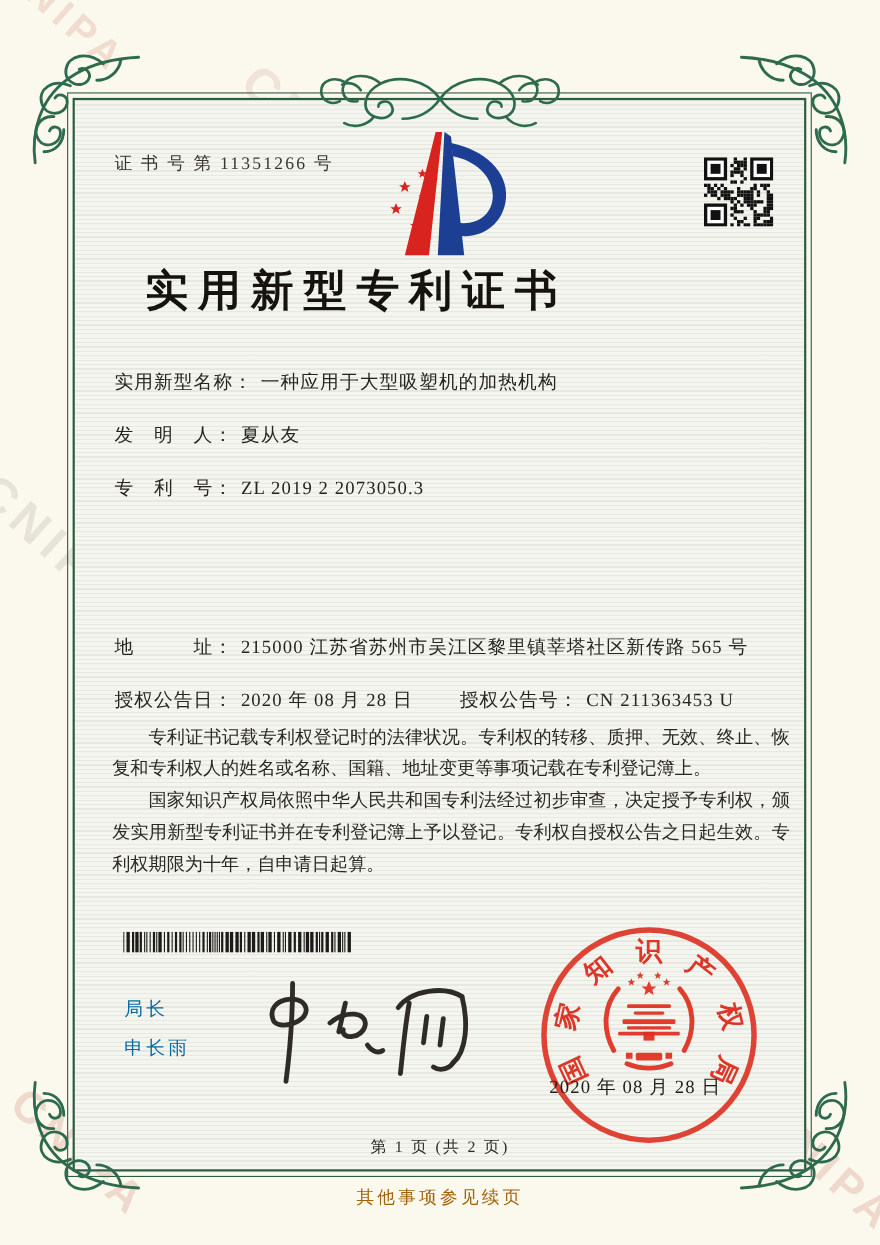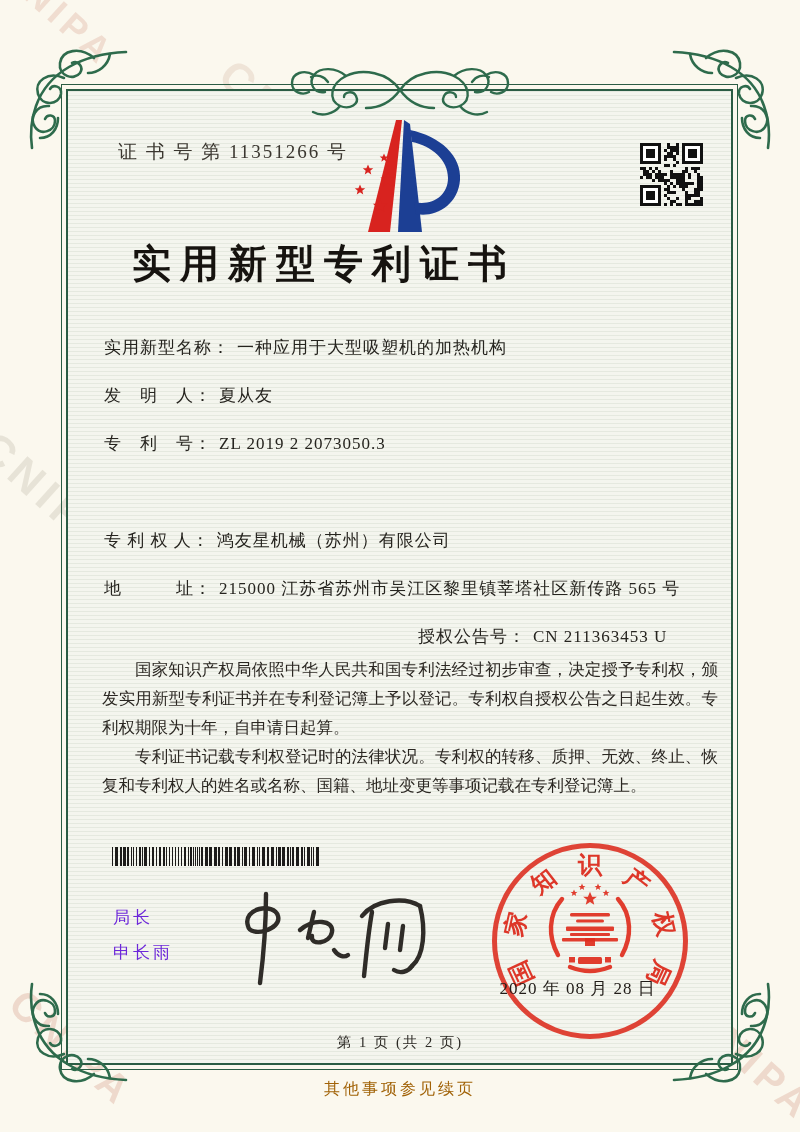--- a/index.html
+++ b/index.html
@@ -23,37 +23,37 @@
   .wm2{left:205px;top:98px;font-size:44px;color:rgba(206,170,150,.26);}
   .wm3{left:268px;top:330px;font-size:48px;color:rgba(186,180,162,.30);}
   .wm4{left:552px;top:320px;font-size:44px;color:rgba(186,180,162,.28);}
   .wm5{left:-34px;top:470px;font-size:44px;color:rgba(186,180,162,.30);}
   .wm6{left:-4px;top:1026px;font-size:40px;color:rgba(214,158,138,.34);}
   .wm7{left:676px;top:1040px;font-size:40px;color:rgba(214,158,138,.34);}
   .wm-member{position:absolute;left:298px;top:540px;font-size:21px;
       color:rgba(208,148,128,.45);transform:rotate(-22deg);letter-spacing:4px;
       white-space:nowrap;pointer-events:none;}
   
-  .certno{position:absolute;left:104px;top:139px;font-size:19px;
-      letter-spacing:2px;color:#3a362f;margin-left:14px;}
+  .certno{position:absolute;left:104px;top:139px;font-size:16px;
+      letter-spacing:2px;color:#3a362f;}
   .title{position:absolute;left:0;top:237px;width:648px;text-align:center;
       font-size:39px;font-weight:bold;letter-spacing:9px;color:#16130f;}
   .row{position:absolute;font-size:17px;color:#26241f;white-space:nowrap;
       letter-spacing:1px;}
   .row .val{margin-left:7px;}
   .r1{left:104px;top:336px;} .r2{left:104px;top:384px;}
   .r3{left:104px;top:432px;} .r4{left:104px;top:481px;}
   .r5{left:104px;top:529px;} .r6{left:104px;top:577px;text-align:center;}
   .r7a{left:104px;top:625px;} .r7b{left:418px;top:625px;}
   .body-text{position:absolute;left:102px;top:655px;width:616px;
       font-size:16.5px;line-height:1.76;color:#2b2722;text-align:justify;}
   .body-text p{margin:0;text-indent:2em;}
   .sig-label{position:absolute;left:113px;
       font-family:"Liberation Sans","DejaVu Sans",sans-serif;
-      font-size:17px;letter-spacing:3px;color:#6d28d9;}
+      font-size:17px;letter-spacing:3px;color:#0369a1;}
   .sig1{top:906px;} .sig2{top:941px;}
   .signature{position:absolute;left:222px;top:886px;}
   .barcode{position:absolute;left:112px;top:847px;}
   .qr{position:absolute;left:640px;top:143px;}
   .logo{position:absolute;left:336px;top:114px;}
   
   .seal{position:absolute;left:492px;top:843px;width:196px;height:196px;}
   .seal-ring{position:absolute;left:0;top:0;width:196px;height:196px;
       border:5px solid rgba(220,42,28,.88);border-radius:50%;box-sizing:border-box;}
   .seal-char{position:absolute;left:50%;top:50%;font-size:24px;font-weight:bold;
@@ -288,33 +288,33 @@
 
   <div class="row r1">
     <span class="lbl">实用新型名称：</span><span class="val">一种应用于大型吸塑机的加热机构</span>
   </div>
   <div class="row r2">
     <span class="lbl">发　明　人：</span><span class="val">夏从友</span>
   </div>
   <div class="row r3">
     <span class="lbl">专　利　号：</span><span class="val">ZL 2019 2 2073050.3</span>
   </div>
-  <div class="row r5">
-    <span class="lbl">专 利 权 人：</span><span class="val">鸿友星机械（苏州）有限公司</span>
-  </div>
   <div class="row r6">
     <span class="lbl">地　　　址：</span><span class="val">215000 江苏省苏州市吴江区黎里镇莘塔社区新传路 565 号</span>
   </div>
+  <div class="row r7a">
+    <span class="lbl">授权公告日：</span><span class="val">2020 年 08 月 28 日</span>
+  </div>
   <div class="row r7b">
     <span class="lbl">授权公告号：</span><span class="val">CN 211363453 U</span>
   </div>
 
   <div class="body-text">
+    <p>专利证书记载专利权登记时的法律状况。专利权的转移、质押、无效、终止、恢复和专利权人的姓名或名称、国籍、地址变更等事项记载在专利登记簿上。</p>
     <p>国家知识产权局依照中华人民共和国专利法经过初步审查，决定授予专利权，颁发实用新型专利证书并在专利登记簿上予以登记。专利权自授权公告之日起生效。专利权期限为十年，自申请日起算。</p>
-    <p>专利证书记载专利权登记时的法律状况。专利权的转移、质押、无效、终止、恢复和专利权人的姓名或名称、国籍、地址变更等事项记载在专利登记簿上。</p>
   </div>
 
   <svg class="barcode dec" id="barcode" width="208" height="19" viewBox="0 0 208 19">
       <rect x="0" y="0" width="1" height="19" fill="#1c1b19"></rect>
       <rect x="3" y="0" width="3" height="19" fill="#1c1b19"></rect>
       <rect x="8" y="0" width="2" height="19" fill="#1c1b19"></rect>
       <rect x="11" y="0" width="3" height="19" fill="#1c1b19"></rect>
       <rect x="15" y="0" width="2" height="19" fill="#1c1b19"></rect>
       <rect x="19" y="0" width="1" height="19" fill="#1c1b19"></rect>
       <rect x="21" y="0" width="1" height="19" fill="#1c1b19"></rect>

